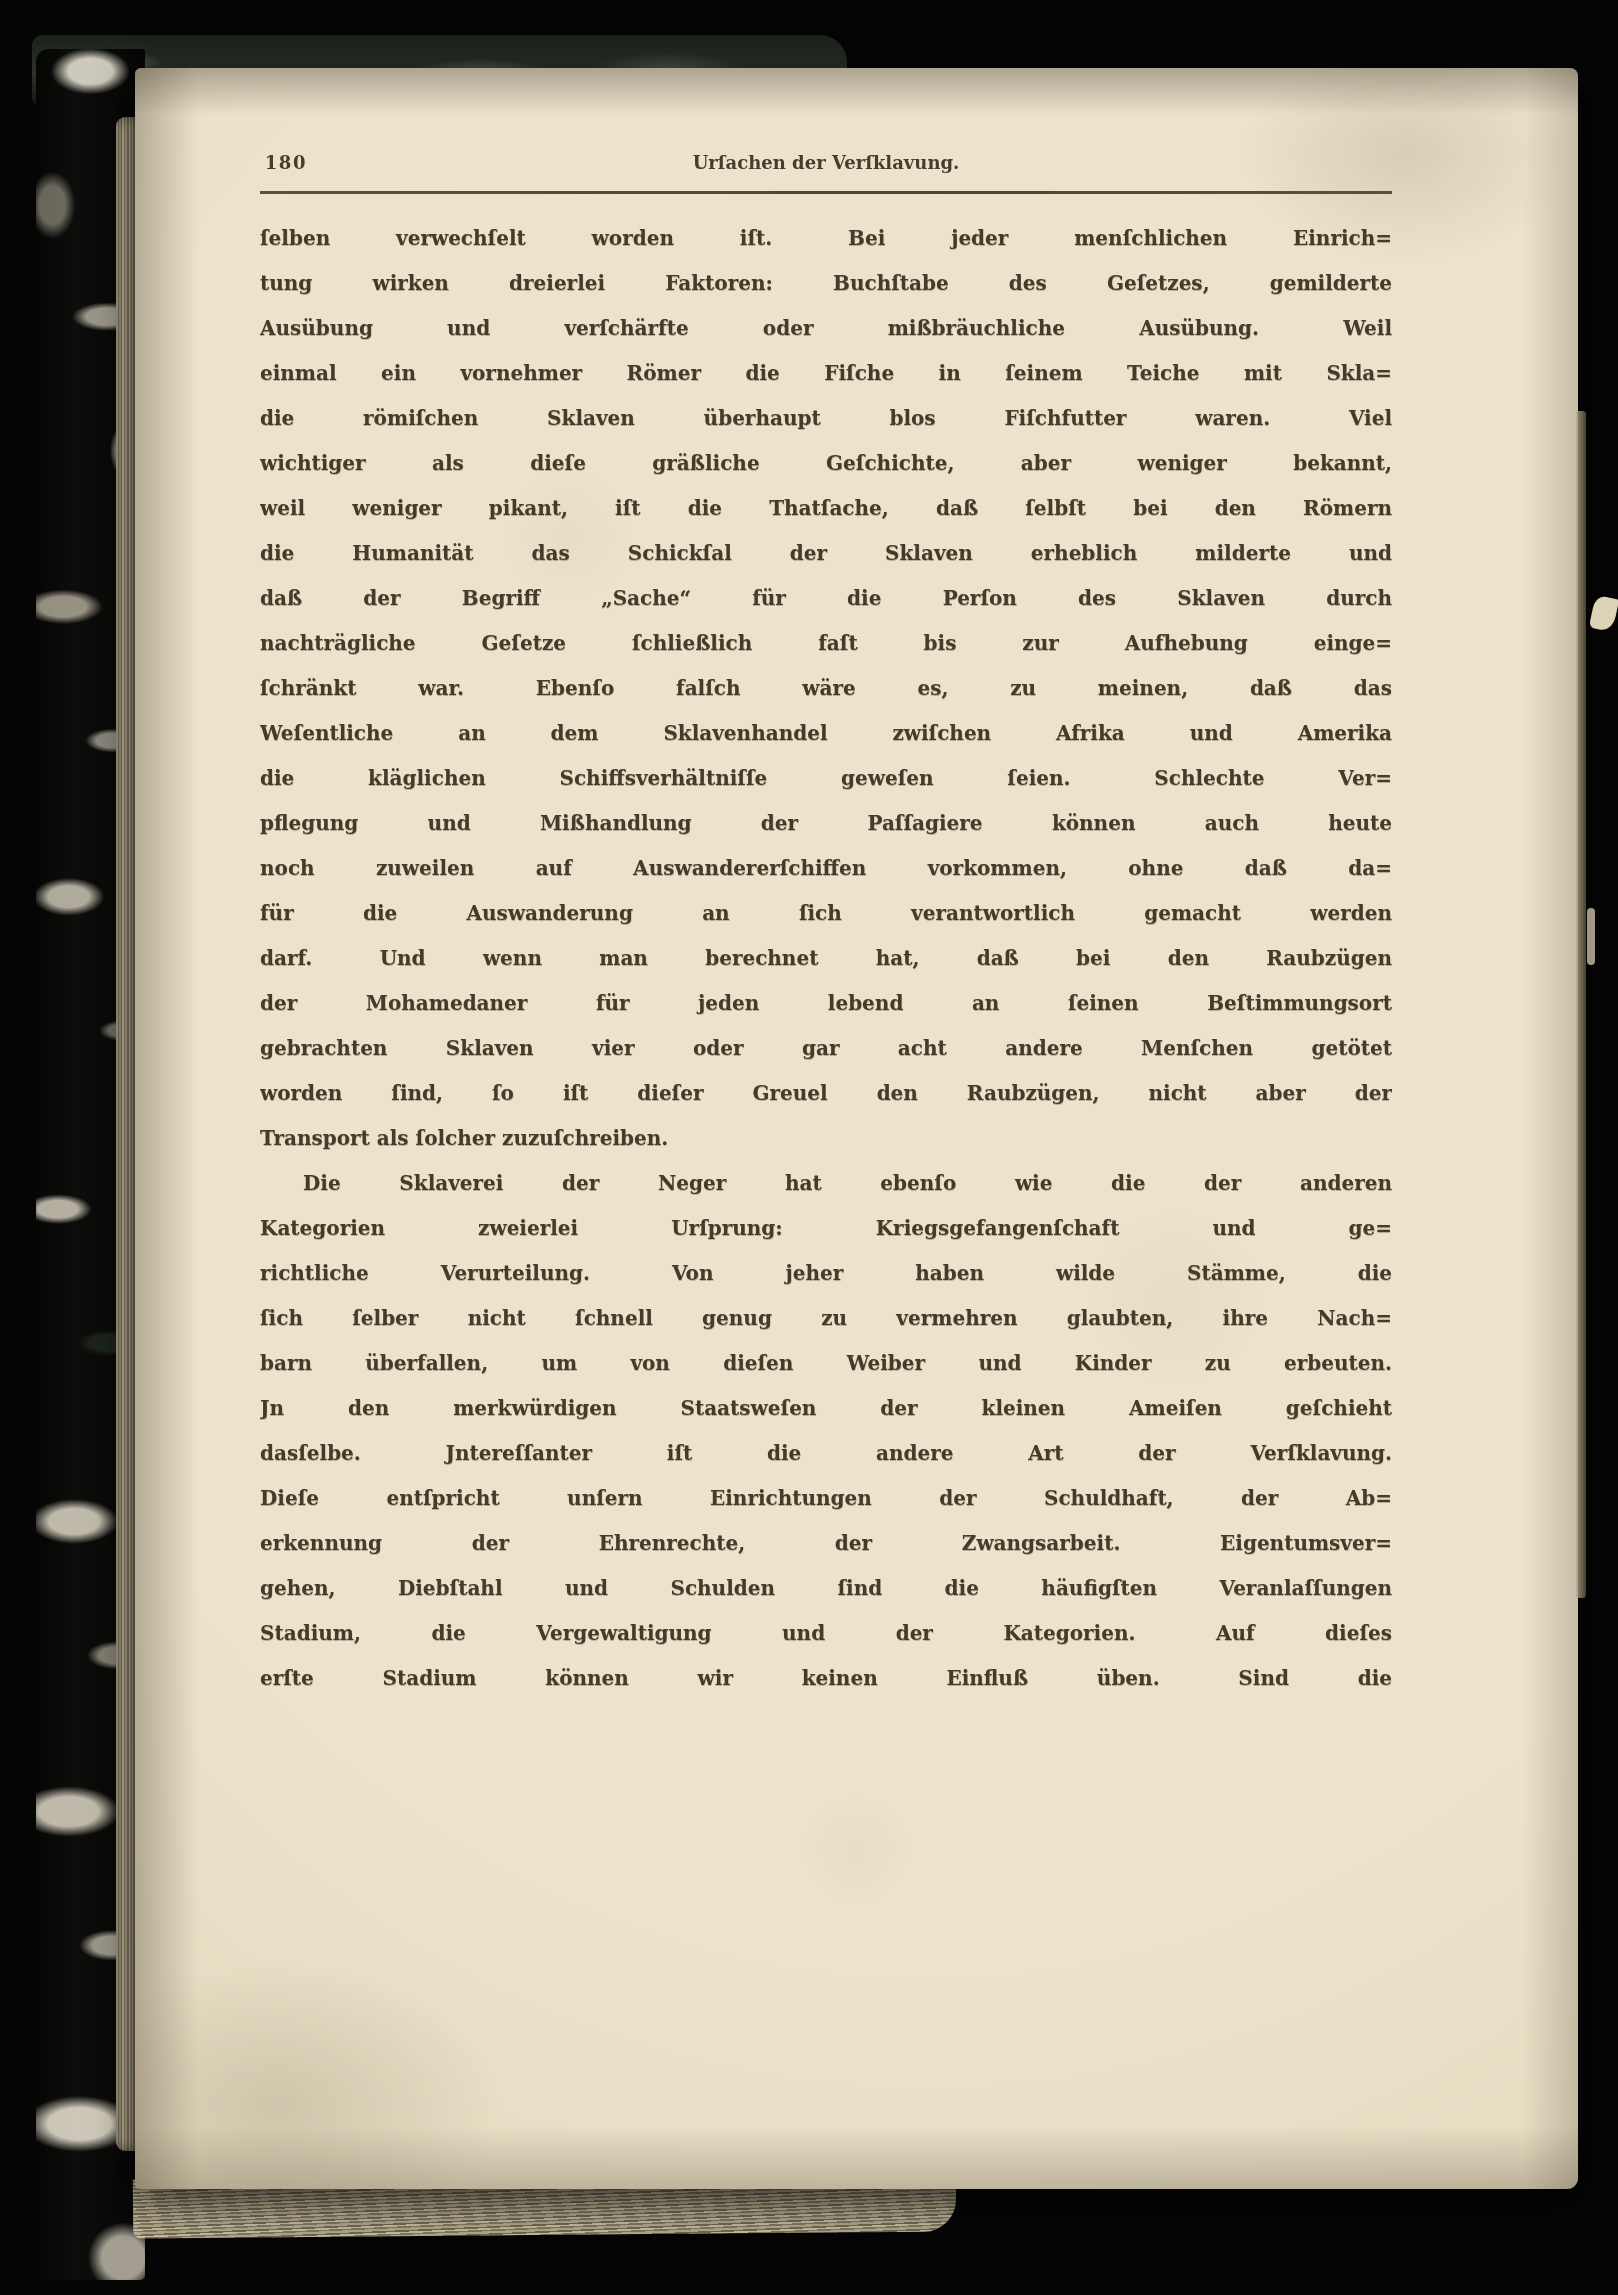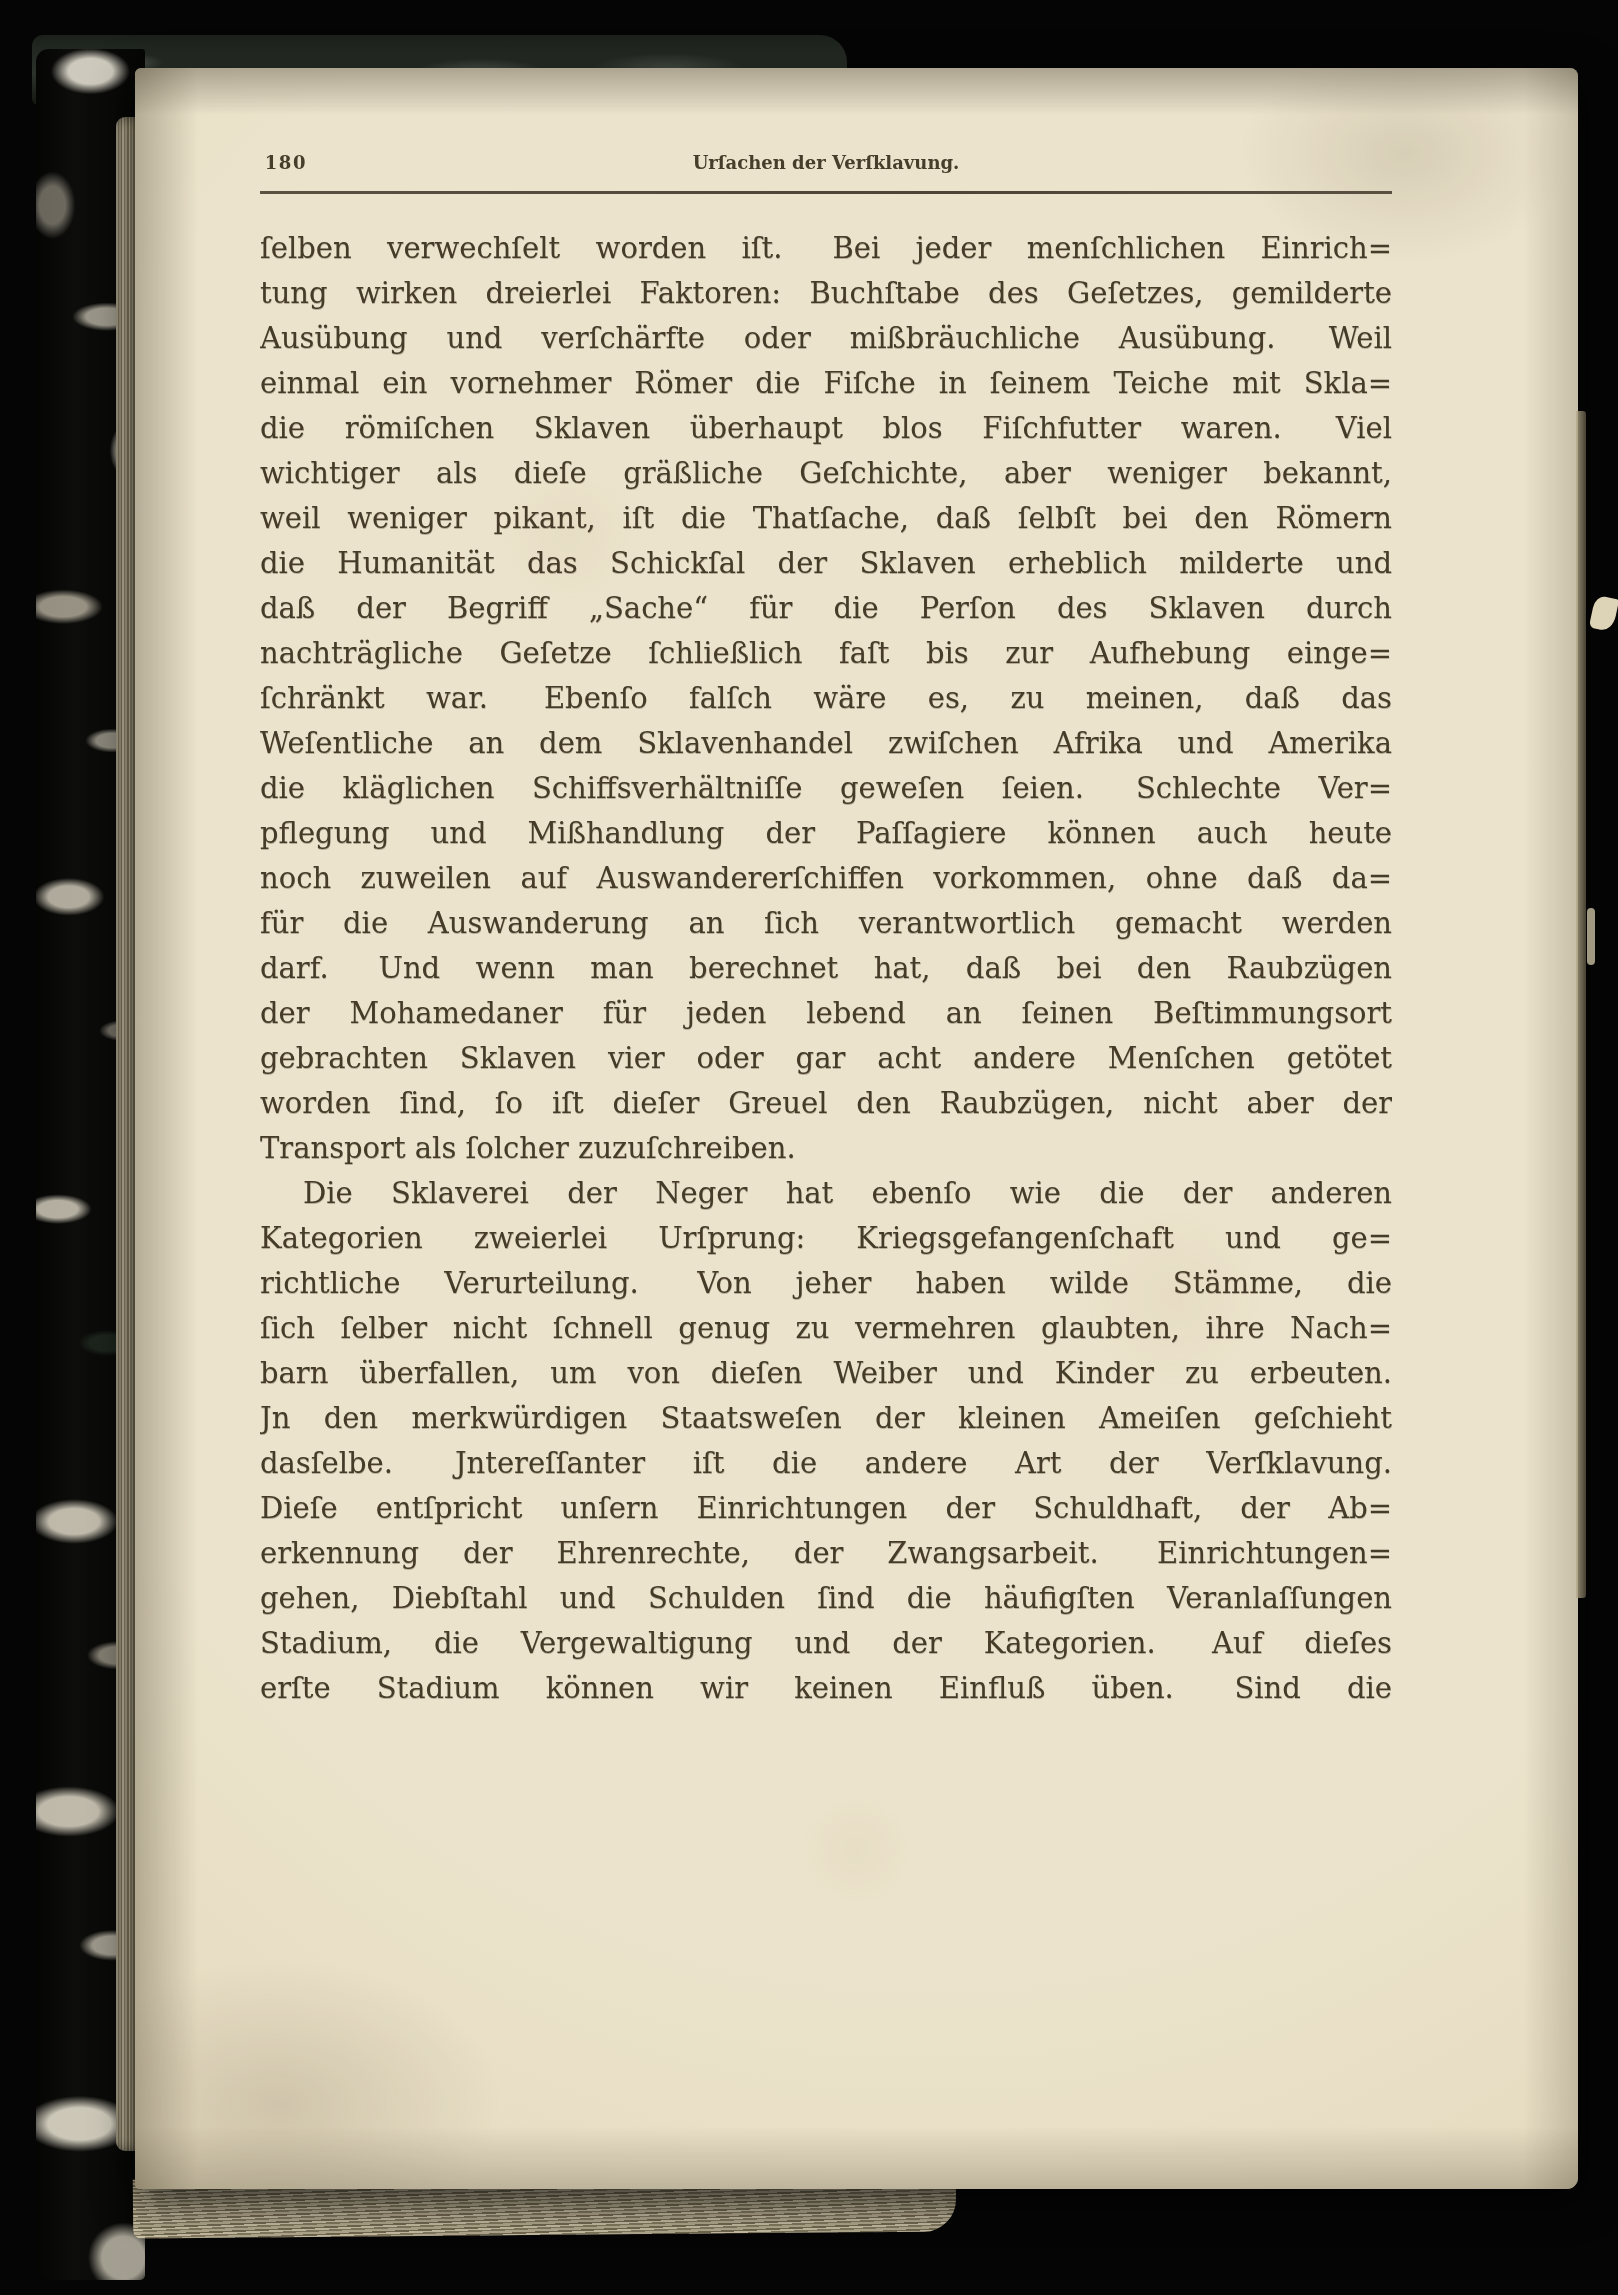--- a/index.html
+++ b/index.html
@@ -107,21 +107,21 @@
     background:#c9bfa2;border-radius:4.7px;opacity:.8;
   }
 
   
   .textblock{position:absolute;left:125px;top:84px;width:1132px;color:#453b28;}
   .pageheader{position:relative;height:36px;font-size:18px;font-weight:bold;color:#473d2b;}
   .pnum{position:absolute;left:4.7px;top:0;letter-spacing:1.6px;}
   .rhead{position:absolute;left:50%;top:0;transform:translateX(-50%);white-space:nowrap;}
   .rule{height:2.4px;margin-top:3.2px;background:linear-gradient(90deg,#4a4132,#3a3326 60%,#4a4132);opacity:.9;}
 
-  .bodytext{margin-top:32px;font-weight:normal;font-size:29px;
+  .bodytext{margin-top:22px;font-weight:bold;font-size:20px;
     text-shadow:0.3px 0.5px 0 rgba(60,48,30,.30);}
   .ln{
     height:45px;line-height:45px;
     text-align:justify;
     text-align-last:justify;
     -moz-text-align-last:justify;
     overflow:hidden;
   }
   .ln.pend{text-align-last:left;-moz-text-align-last:left;}
   .ln.ind{text-indent:43px;}
@@ -171,21 +171,21 @@
         <div class="ln">worden ſind, ſo iſt dieſer Greuel den Raubzügen, nicht aber der</div>
         <div class="ln pend">Transport als ſolcher zuzuſchreiben.</div>
         <div class="ln ind">Die Sklaverei der Neger hat ebenſo wie die der anderen</div>
         <div class="ln">Kategorien zweierlei Urſprung: Kriegsgefangenſchaft und ge=</div>
         <div class="ln">richtliche Verurteilung.  Von jeher haben wilde Stämme, die</div>
         <div class="ln">ſich ſelber nicht ſchnell genug zu vermehren glaubten, ihre Nach=</div>
         <div class="ln">barn überfallen, um von dieſen Weiber und Kinder zu erbeuten.</div>
         <div class="ln">Jn den merkwürdigen Staatsweſen der kleinen Ameiſen geſchieht</div>
         <div class="ln">dasſelbe.  Jntereſſanter iſt die andere Art der Verſklavung.</div>
         <div class="ln">Dieſe entſpricht unſern Einrichtungen der Schuldhaft, der Ab=</div>
-        <div class="ln">erkennung der Ehrenrechte, der Zwangsarbeit.  Einrichtungen=</div>
+        <div class="ln">erkennung der Ehrenrechte, der Zwangsarbeit.  Eigentumsver=</div>
         <div class="ln">gehen, Diebſtahl und Schulden ſind die häufigſten Veranlaſſungen</div>
         <div class="ln">Stadium, die Vergewaltigung und der Kategorien.  Auf dieſes</div>
         <div class="ln">erſte Stadium können wir keinen Einfluß üben.  Sind die</div>
       </div>
 
     </div>
   </div>
 
   <div class="fore-edge"></div>
   <div class="speck-a"></div>

